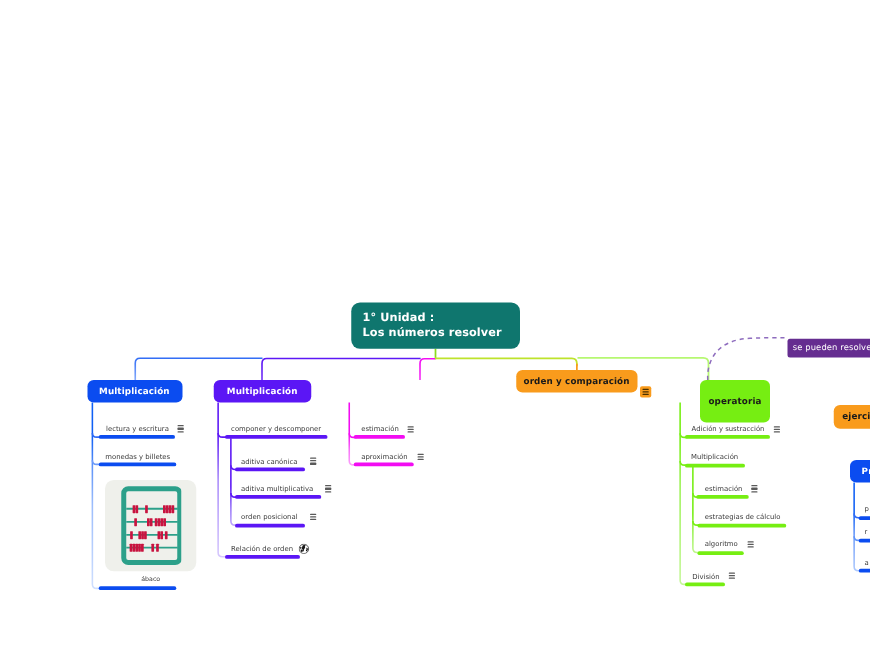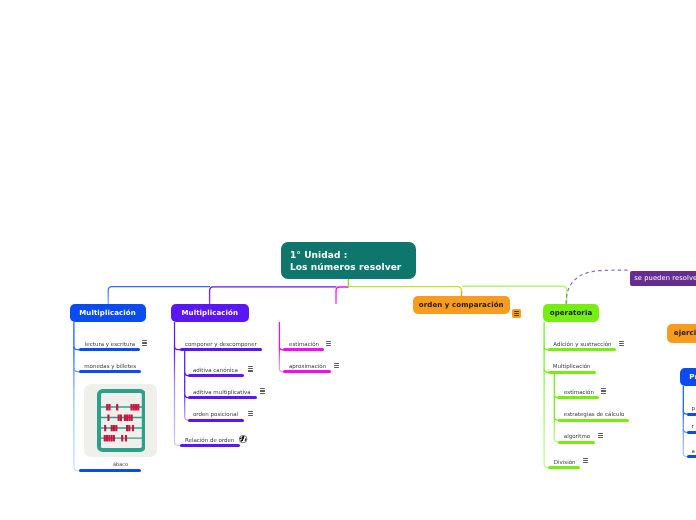--- a/index.html
+++ b/index.html
@@ -232,21 +232,21 @@
 
   <div class="node" style="left:412.5px;top:296px;width:97.5px;height:18px;background:#F99B1C;color:#1a1a1a;">
     <span>orden y comparación</span>
   </div>
   <div style="position:absolute;left:512.3px;top:308.8px;width:9px;height:9px;background:#F99B1C;border-radius:1.6px;">
     <i style="position:absolute;left:1.4px;top:1.8px;width:5.4px;height:1.3px;background:#4A3000;border-radius:0.4px;display:block;"></i>
     <i style="position:absolute;left:1.4px;top:4.0px;width:5.4px;height:1.3px;background:#4A3000;border-radius:0.4px;display:block;"></i>
     <i style="position:absolute;left:1.4px;top:6.2px;width:5.4px;height:1.3px;background:#4A3000;border-radius:0.4px;display:block;"></i>
   </div>
 
-  <div class="node" style="left:543px;top:304px;width:56px;height:18px;background:#76EE12;color:#1a1a1a;">
+  <div class="node" style="left:560px;top:304px;width:56px;height:34px;background:#76EE12;color:#1a1a1a;">
     <span>operatoria</span>
   </div>
   <svg class="sub" style="position:absolute;left:0;top:0;width:696px;height:520px;pointer-events:none;">
     <defs>
       <linearGradient id="gOpe" x1="0" y1="322" x2="0" y2="468" gradientUnits="userSpaceOnUse">
         <stop offset="0" stop-color="#76EE12"></stop>
           <stop offset="0.2" stop-color="#76EE12"></stop>
         <stop offset="0.45" stop-color="#9CF255"></stop>
           <stop offset="1" stop-color="#C6F79A"></stop>
       </linearGradient>

